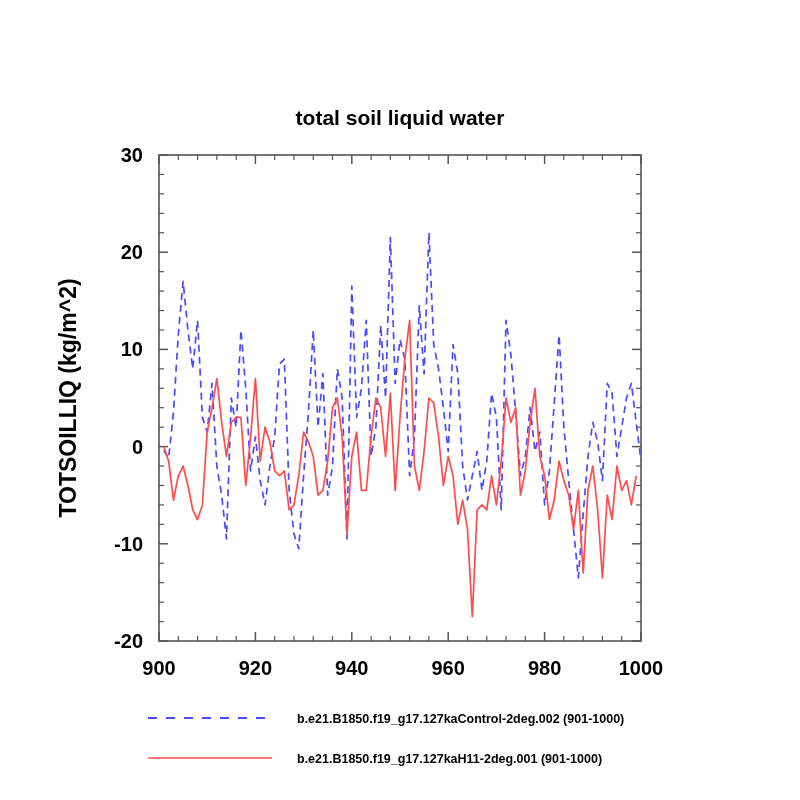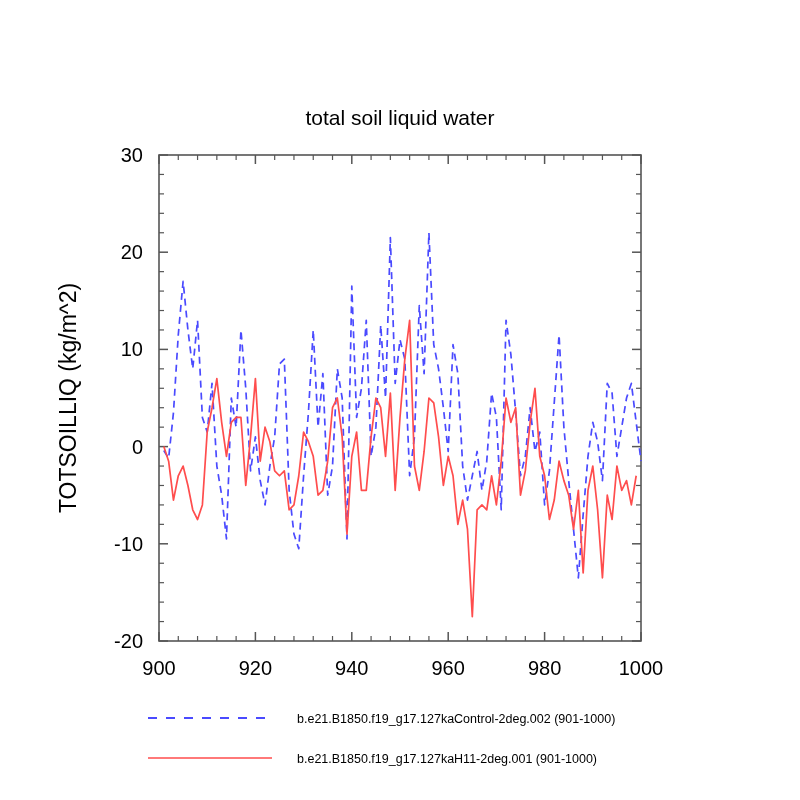--- a/index.html
+++ b/index.html
@@ -1,21 +1,21 @@
 <!DOCTYPE html>
 <html><head>
 <meta charset="utf-8">
 <style>
   html,body{margin:0;padding:0;}
   body{
     width:800px;height:800px;background:#ffffff;
     font-family:"Liberation Sans", sans-serif;
     color:#000000;overflow:hidden;position:relative;
   }
-  #figure{position:absolute;left:0;top:0;width:800px;height:800px;}
+  #figure{position:absolute;left:0;top:0;width:800px;height:800px;font-weight:bold;}
   svg{display:block;}
   .ttl{font-family:"Liberation Sans",sans-serif;font-size:21px;fill:#000;}
   .ylab{font-family:"Liberation Sans",sans-serif;font-size:23px;fill:#000;}
   .tick-txt{font-family:"Liberation Sans",sans-serif;font-size:20px;fill:#000;}
   .leg-txt{font-family:"Liberation Sans",sans-serif;font-size:12.5px;fill:#000;}
   .frame{fill:none;stroke:#555555;stroke-width:1.6;}
   .tk{stroke:#555555;stroke-width:1.5;}
   .tkm{stroke:#555555;stroke-width:1.2;}
 </style>
 </head>

